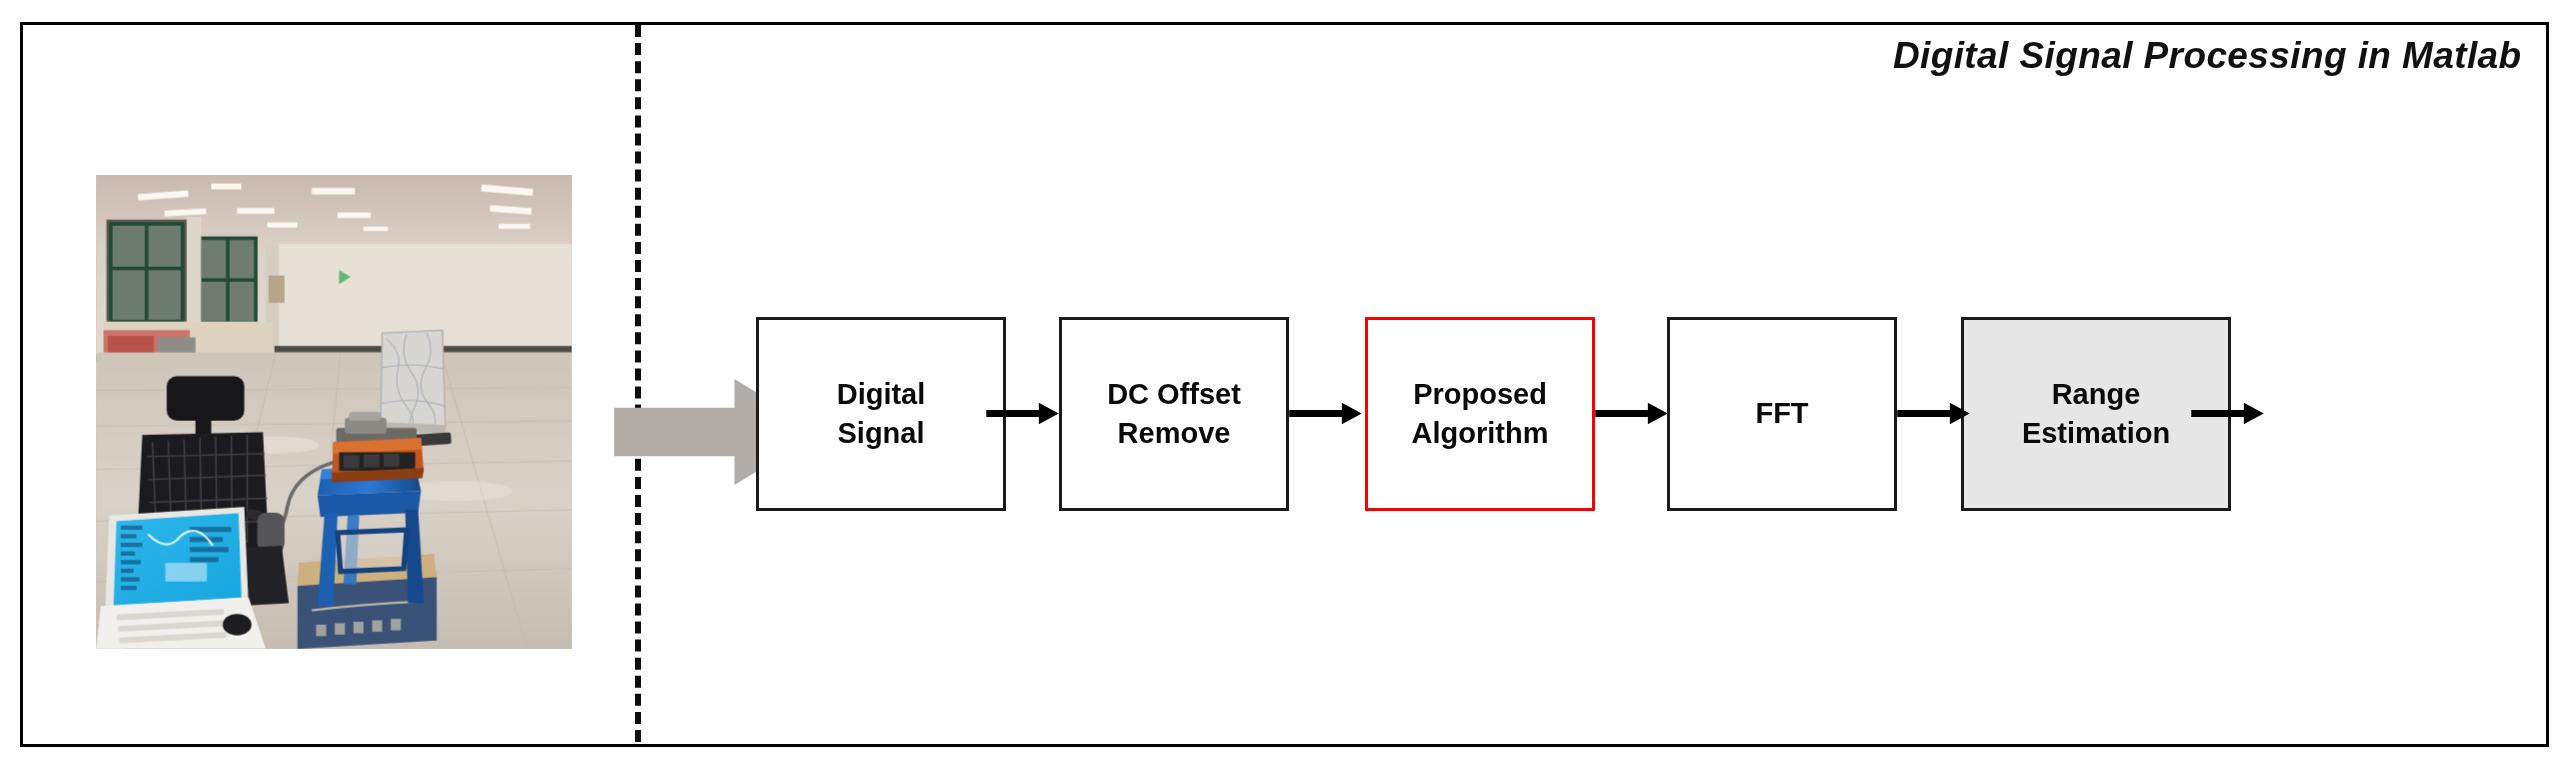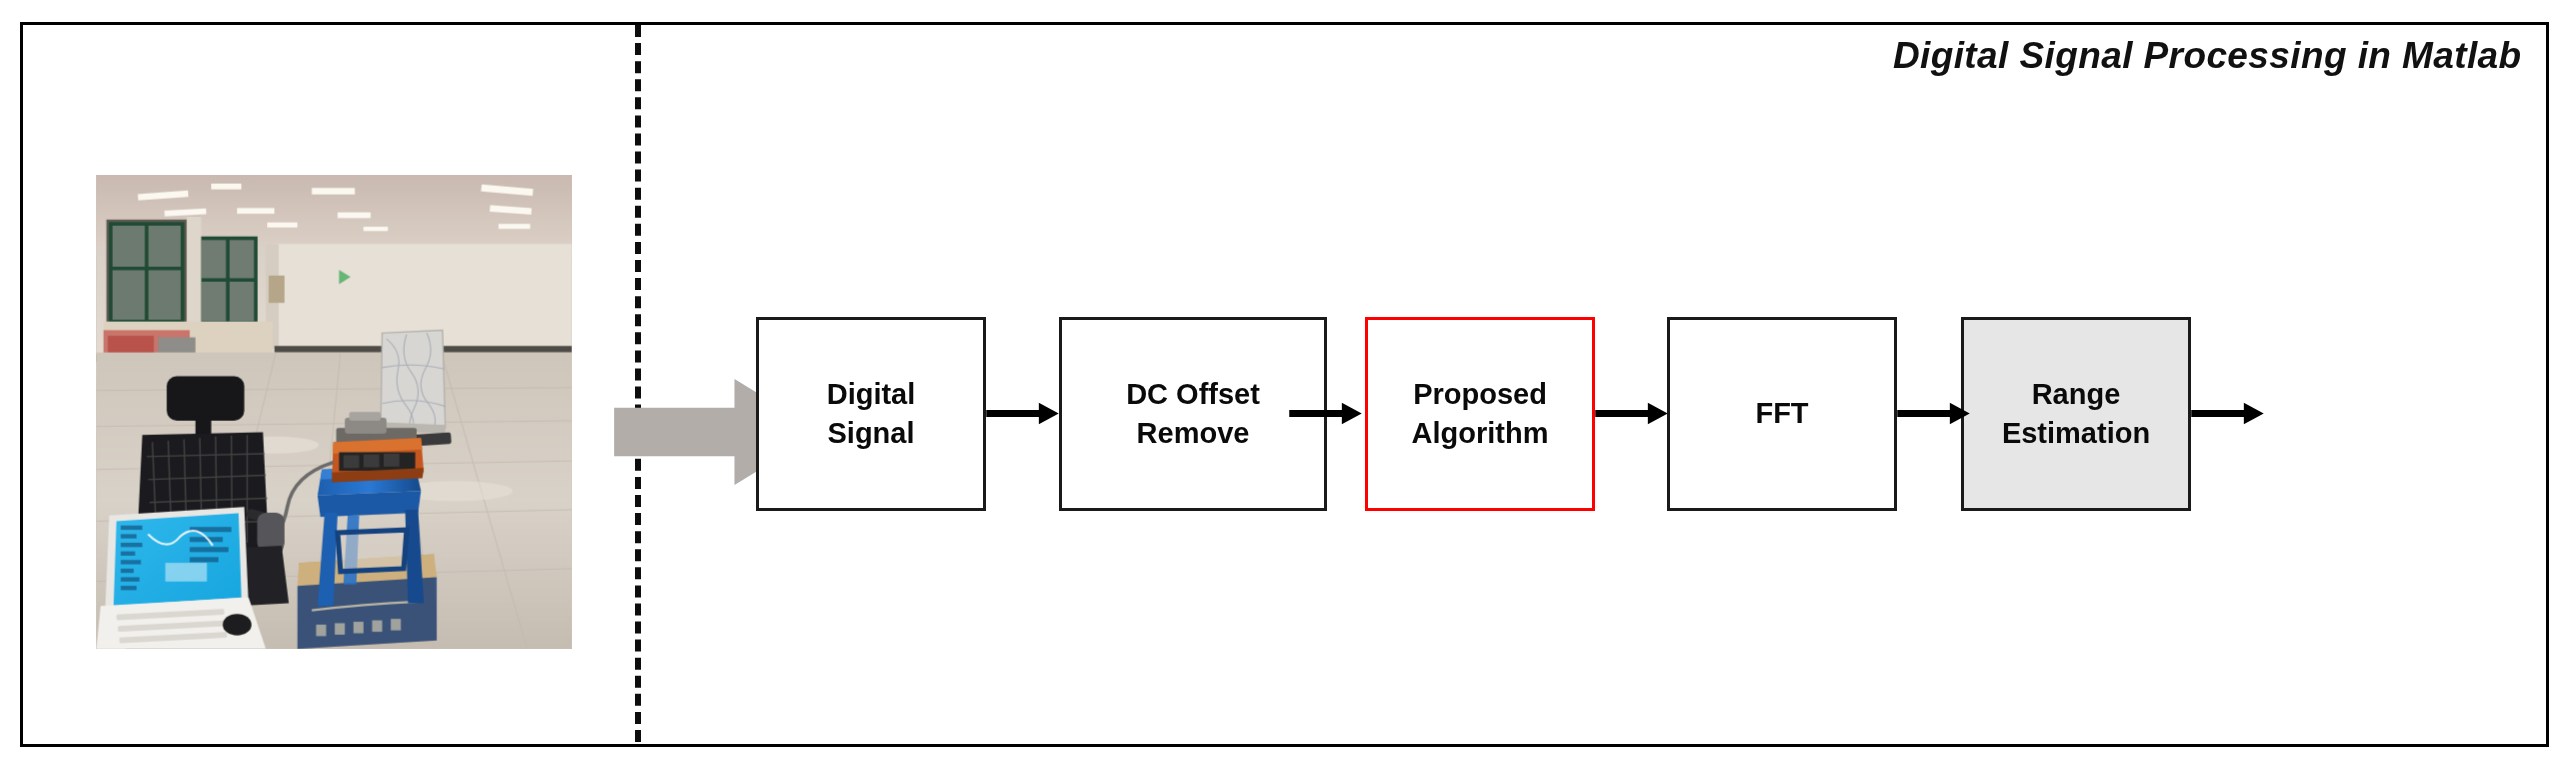--- a/index.html
+++ b/index.html
@@ -45,25 +45,25 @@
     border:3.6px solid #1a1a1a;background:#ffffff;
     display:flex;align-items:center;justify-content:center;text-align:center;
   }
   .fbox .lbl{
     font-size:29px;font-weight:bold;line-height:39px;color:#0a0a0a;
     padding:0 4.3px;white-space:pre-line;
   }
   .fbox.red{border-color:#ff0000;}
   .fbox.grey{background:#e6e6e6;}
 
-  #box-0{left:733px;width:230px;}
-  #box-1{left:1036px;width:268px;}
+  #box-0{left:733px;width:250px;}
+  #box-1{left:1036px;width:230px;}
   #box-2{left:1342px;width:230px;}
   #box-3{left:1644px;width:230px;}
-  #box-4{left:1938px;width:230px;}
+  #box-4{left:1938px;width:270px;}
   #box-5{left:2244px;width:230px;}
 
   
   .conn{position:absolute;top:375px;width:73px;height:27px;}
   .conn svg{display:block;}
   #conn-0{left:963px;}
   #conn-1{left:1266px;}
   #conn-2{left:1572px;}
   #conn-3{left:1874px;}
   #conn-4{left:2168px;}

